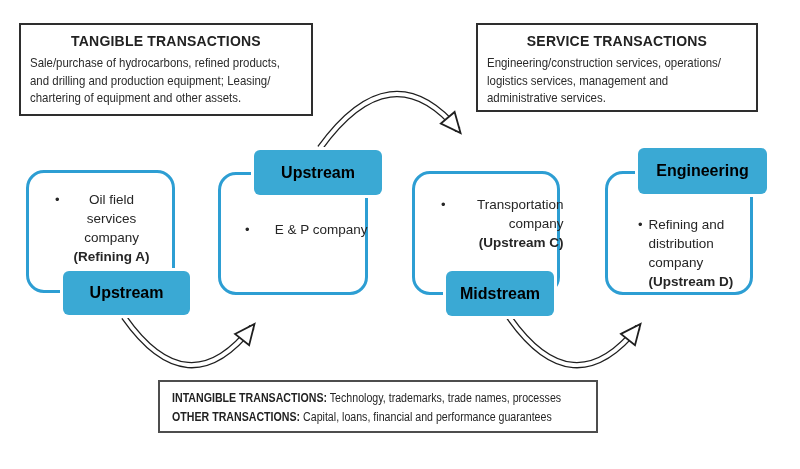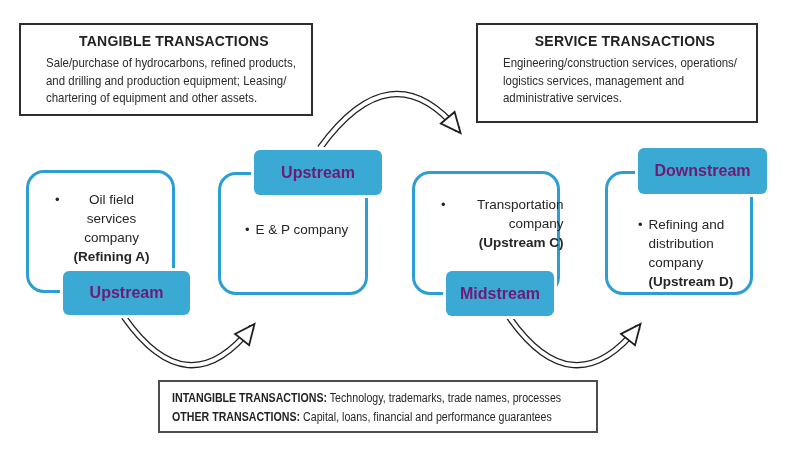--- a/index.html
+++ b/index.html
@@ -4,24 +4,24 @@
 <style>
   html,body { margin:0; padding:0; background:#ffffff; }
   .canvas {
     position:relative; width:800px; height:469px; background:#ffffff;
     font-family:"Liberation Sans", sans-serif; color:#262626; overflow:hidden;
   }
 
   
   .info-box {
     position:absolute; background:#ffffff;
-    border:2px solid var(--box-border,#2e2e2e); box-sizing:border-box; z-index:1;padding-left:16px;
+    border:2px solid var(--box-border,#2e2e2e); box-sizing:border-box; z-index:1;
   }
   .tangible { left:19px; top:23px; width:294px; height:93px; }
-  .service  { left:476px; top:23px; width:282px; height:100px; }
+  .service  { left:476px; top:23px; width:282px; height:89px; }
   .info-title {
     text-align:center; font-weight:bold; font-size:14px;
     margin-top:8px; letter-spacing:.2px; color:#222;
   }
   .info-body {
     font-size:13px; line-height:1.36; margin:5px 0 0 9px;
     white-space:pre-line; transform:scaleX(0.88); transform-origin:0 0;
     width:112%; color:#2b2b2b;
   }
 
@@ -35,29 +35,29 @@
   .c3 { left:412px; top:171px; width:148px; height:124px; }
   .c4 { left:605px; top:171px; width:148px; height:124px; }
   .entry { position:absolute; display:flex; }
   .c1 .entry { left:26px; top:18px; }
   .c2 .entry { left:24px; top:46px; }
   .c3 .entry { left:26px; top:22px; }
   .c4 .entry { left:30px; top:42px; }
   .bullet { font-size:13px; line-height:1.4; margin-right:6px; color:#262626; }
   .entry-text { font-size:13.5px; line-height:1.4; }
   .c1 .entry-text { width:92px;text-align:center; }
-  .c2 .entry-text { width:112px; }
+  .c2 .entry-text { width:112px;text-align:right; }
   .c3 .entry-text { width:112px;text-align:right; }
   .c4 .entry-text { width:96px; }
   .company-name { white-space:pre-line; }
   .company-country { font-weight:bold; }
 
   
   .segment {
-    position:absolute; background:var(--segment-blue,#3aa9d4); color:#701a75;
+    position:absolute; background:var(--segment-blue,#3aa9d4); color:#000000;
     font-weight:bold; font-size:16px; text-align:center; border-radius:6px;
     box-shadow:0 0 0 3px #ffffff; z-index:3; box-sizing:border-box;
   }
   .s1 { left:63px;  top:271px; width:127px; height:44px; line-height:44px; }
   .s2 { left:254px; top:150px; width:128px; height:45px; line-height:45px; }
   .s3 { left:446px; top:271px; width:108px; height:45px; line-height:45px; }
   .s4 { left:638px; top:148px; width:129px; height:46px; line-height:46px; }
 
   
   .bottom-box {
@@ -155,21 +155,21 @@
 distribution
 company</div>
         <div class="company-country">(Upstream D)</div>
       </div>
     </div>
   </div>
 
   <div class="segment s1">Upstream</div>
   <div class="segment s2">Upstream</div>
   <div class="segment s3">Midstream</div>
-  <div class="segment s4">Downstream</div>
+  <div class="segment s4">Engineering</div>
 
   <div class="bottom-box">
     <div class="bottom-line">
       <span class="bottom-label">INTANGIBLE TRANSACTIONS:</span>
       <span>Technology, trademarks, trade names, processes</span>
     </div>
     <div class="bottom-line">
       <span class="bottom-label">OTHER TRANSACTIONS:</span>
       <span>Capital, loans, financial and performance guarantees</span>
     </div>

